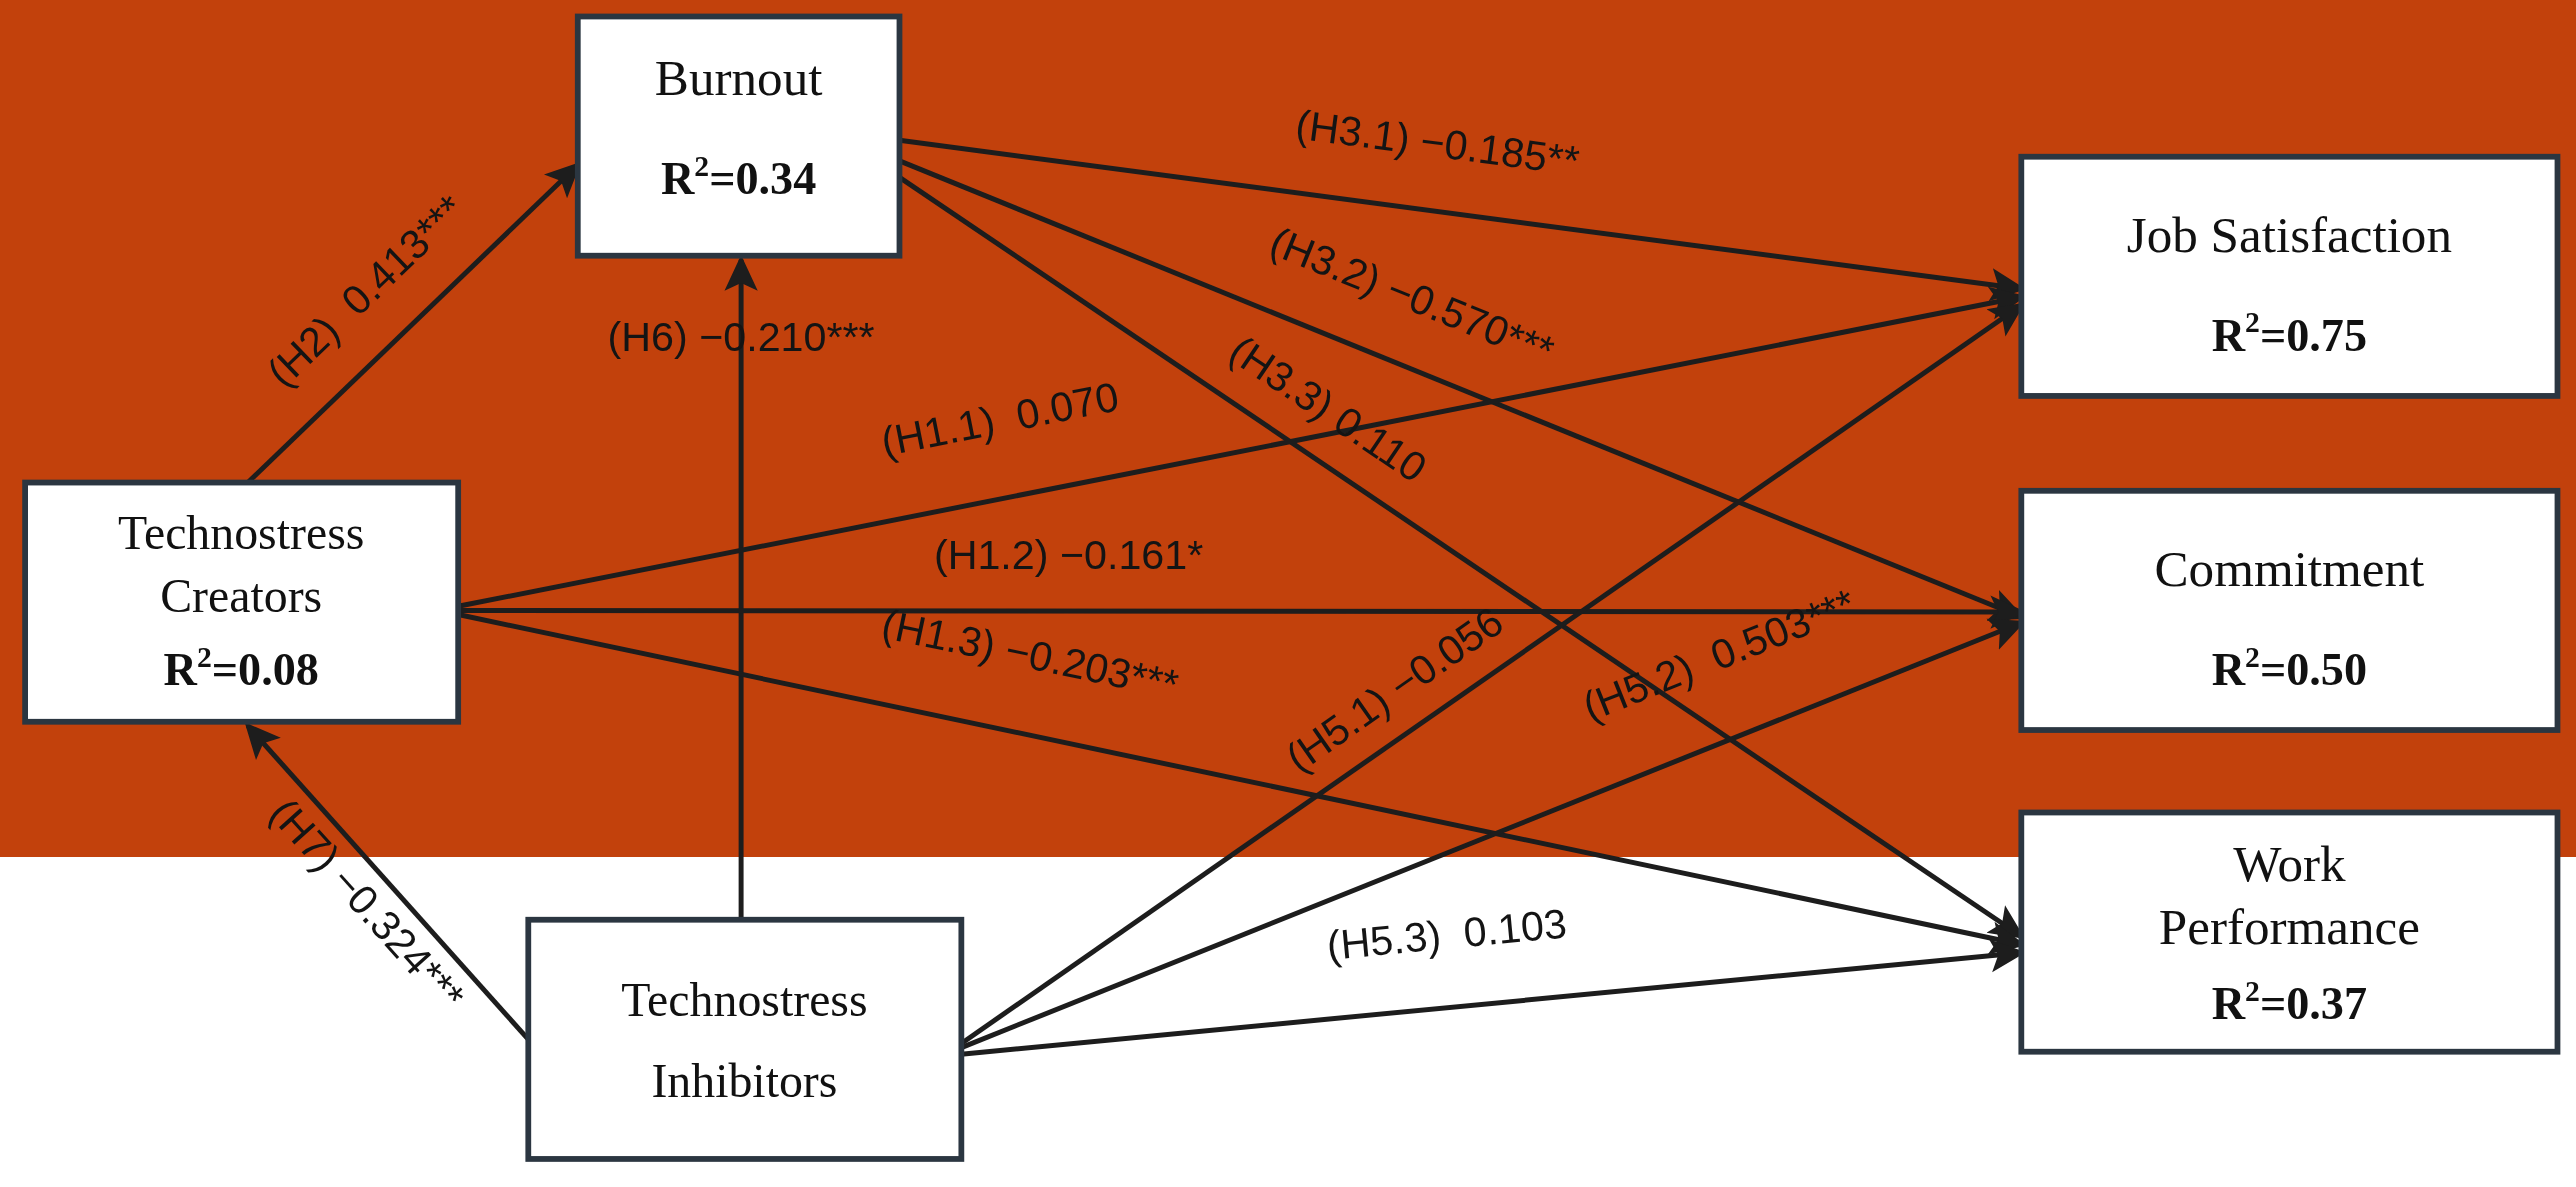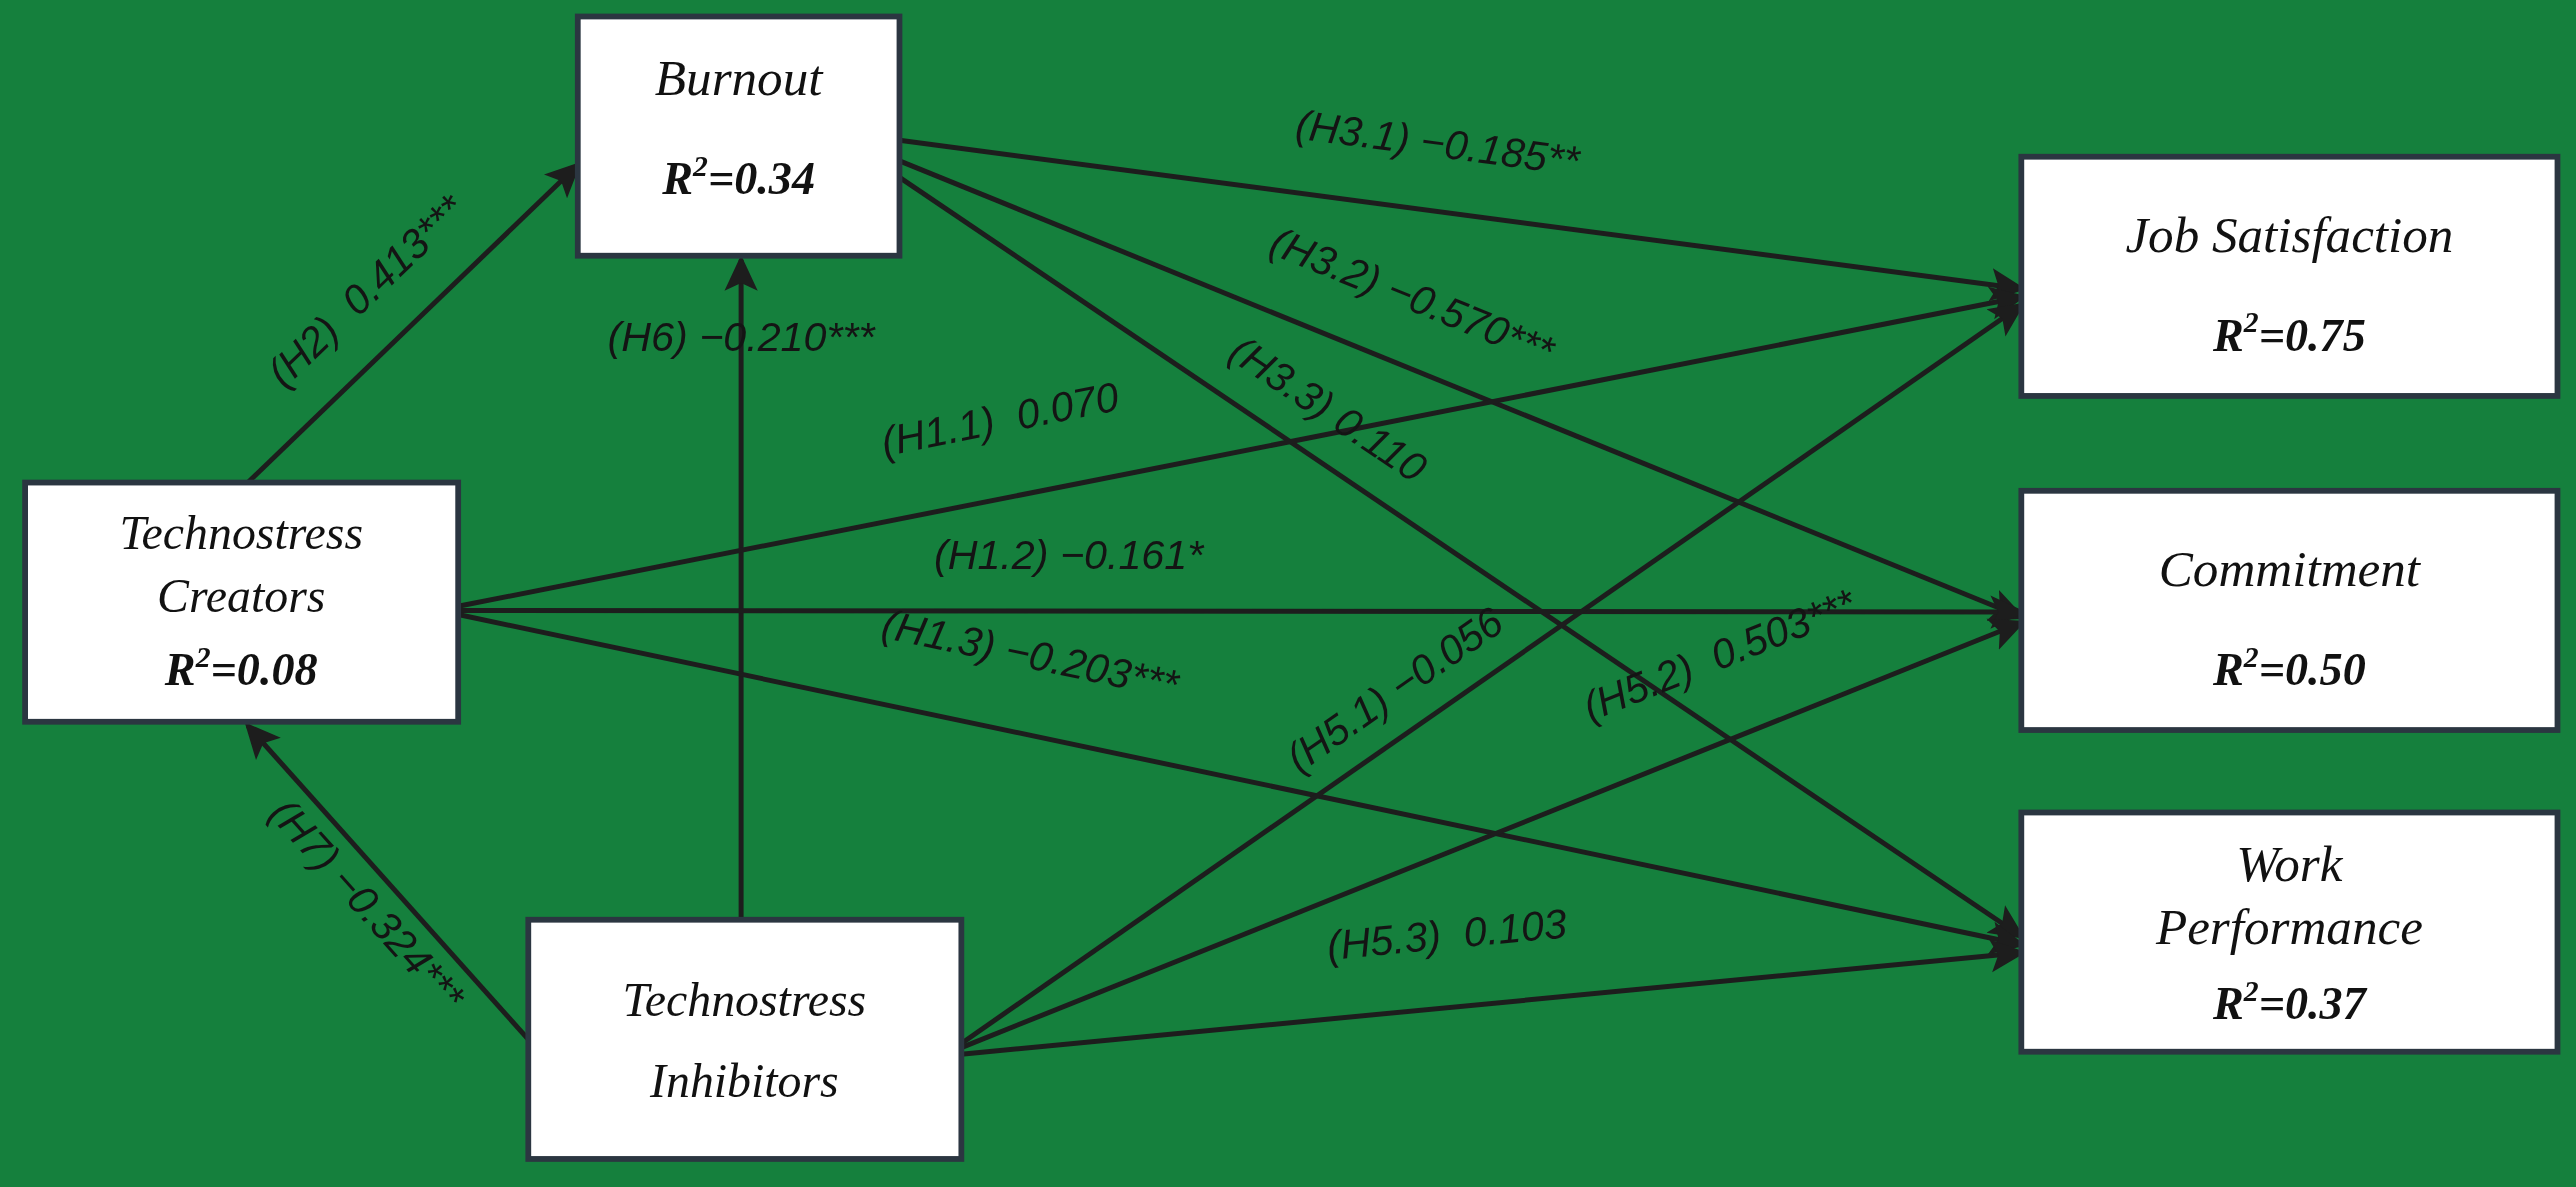--- a/index.html
+++ b/index.html
@@ -1,19 +1,19 @@
 <!DOCTYPE html>
 <html style="font-size:13.2px"><head>
 <meta charset="utf-8">
 <title>Structural Model Diagram</title>
 <style>
   html,body{margin:0;padding:0;background:#ffffff;}
   body{width:2576px;height:1187px;overflow:hidden;
        font-family:"Liberation Serif",serif;color:#1d1d1d;}
-  #stage{position:relative;width:2576px;height:1187px;background:#15803d;font-style:italic;}
+  #stage{position:relative;width:2576px;height:857px;background:#c2410c;}
   svg#diagram{position:absolute;left:0;top:0;width:2576px;height:1187px;}
 
   .node-box{fill:#ffffff;stroke:#2b3641;stroke-width:7;}
   .edge-line{stroke:#1d1d1d;stroke-width:6;fill:none;}
 
   .node-text{font-family:"Liberation Serif",serif;fill:#111;
              text-anchor:middle;font-size:62px;}
   .node-text.small{font-size:58px;}
   .node-r2{font-family:"Liberation Serif",serif;fill:#111;
            text-anchor:middle;font-size:56px;font-weight:bold;}

